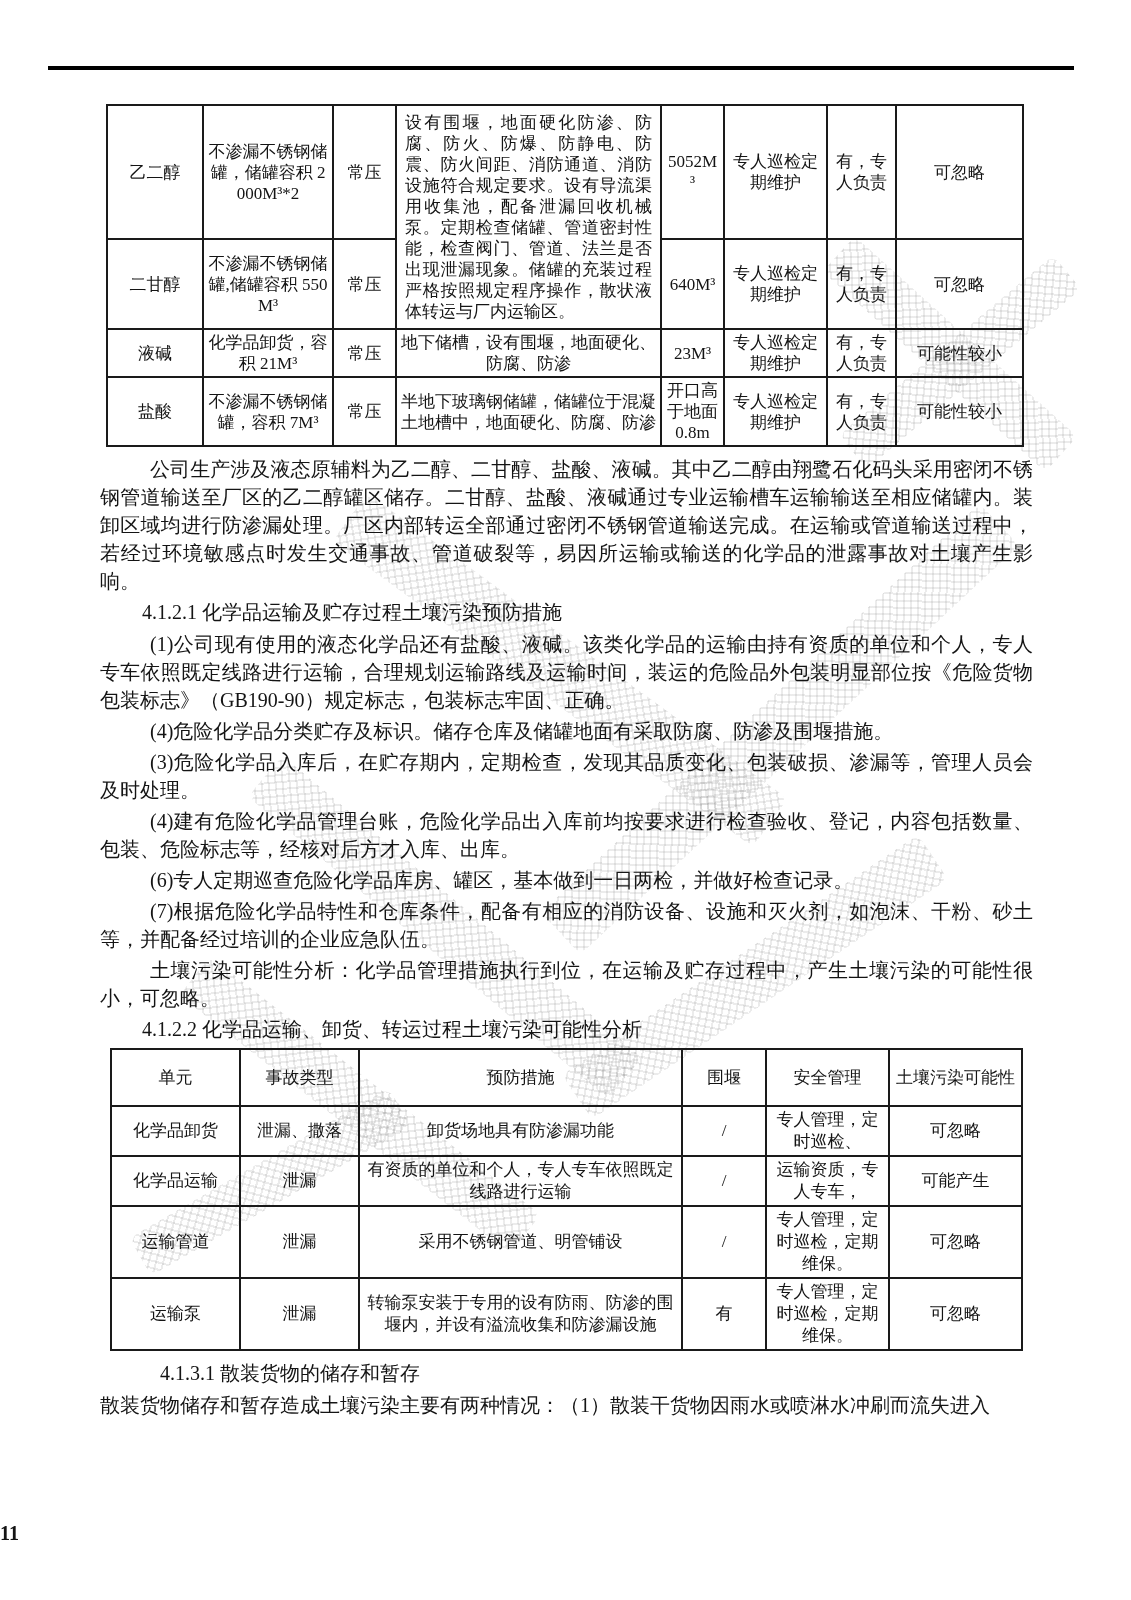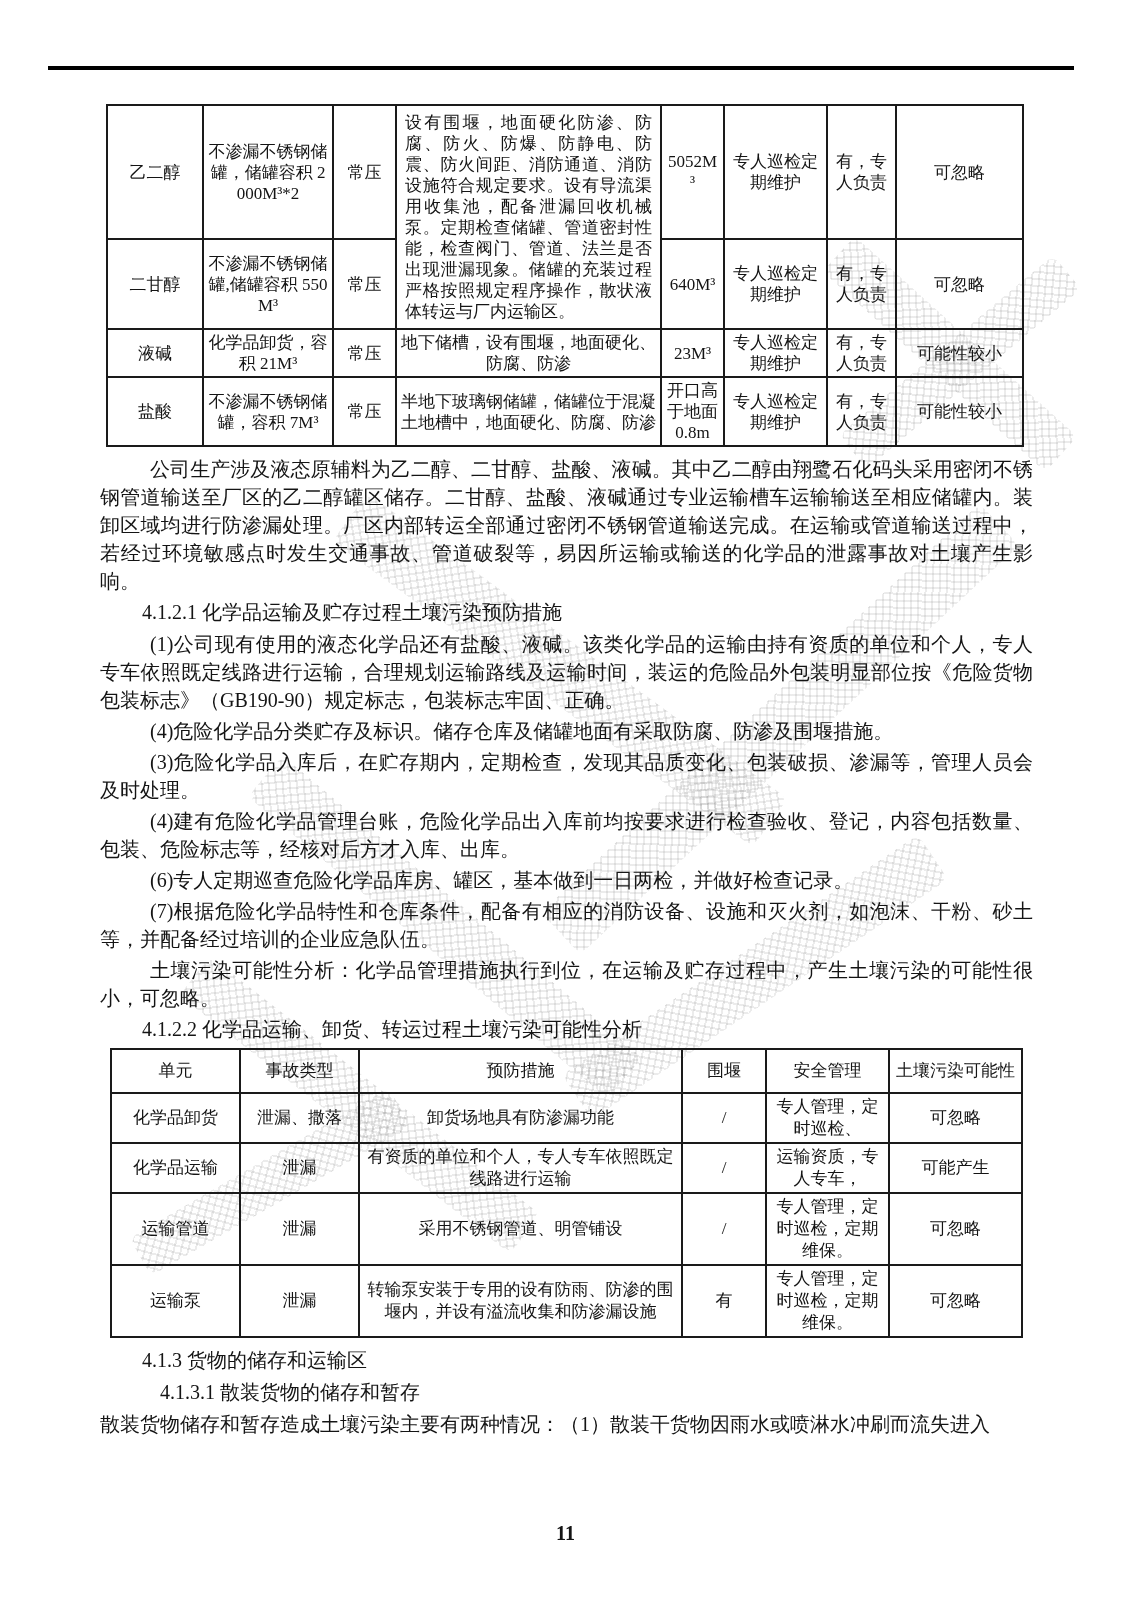--- a/index.html
+++ b/index.html
@@ -25,21 +25,21 @@
   .t1{width:918px;margin-left:6px;font-size:17px;line-height:21px;}
   .t2{width:912px;margin-left:10px;font-size:17px;line-height:22px;margin-top:4px;}
   .cell-justify{text-align:justify;text-justify:inter-ideograph;padding:3px 8px;}
   .sec{font-size:20px;line-height:28px;margin-top:6px;}
   .sec p{margin:0 0 3px 0;text-align:justify;}
   .sec p.ind{text-indent:50px;}
   .sec h3{margin:0 0 3px 42px;font-size:20px;font-weight:normal;line-height:29px;}
   h3.sub{margin-left:60px;}
   .after-table{margin-top:8px;}
   .p-flush{text-indent:0;}
-  .footer{position:absolute;left:0;top:1522px;width:1131px;text-align:center;
+  .footer{position:absolute;left:0;top:1522px;width:1131px;
           font-weight:bold;font-size:20px;z-index:1;}
 </style>
 </head>
 <body>
 
 <div class="page">
 
   <div class="wm-layer">
     <div class="wm" style="left:800px;top:330px;width:300px;height:48px;transform:rotate(42deg);"></div>
     <div class="wm" style="left:820px;top:340px;width:280px;height:44px;transform:rotate(-40deg);"></div>
@@ -125,21 +125,21 @@
     <table class="t2">
       <colgroup>
         <col style="width:129px">
           <col style="width:119px">
           <col style="width:323px">
         <col style="width:84px">
           <col style="width:123px">
           <col style="width:133px">
       </colgroup>
       <tbody>
-          <tr style="height:44px">
+          <tr style="height:57px">
         <th>单元</th>
         <th>事故类型</th>
         <th>预防措施</th>
         <th>围堰</th>
         <th>安全管理</th>
         <th>土壤污染可能性</th>
       </tr>
       <tr style="height:48px">
         <td>化学品卸货</td>
         <td>泄漏、撒落</td>
@@ -169,21 +169,20 @@
         <td>泄漏</td>
         <td>转输泵安装于专用的设有防雨、防渗的围堰内，并设有溢流收集和防渗漏设施</td>
         <td>有</td>
         <td>专人管理，定时巡检，定期维保。</td>
         <td>可忽略</td>
       </tr>
     </tbody>
       </table>
 
     <div class="sec after-table">
-      <h3>4.1.3 货物的储存和运输区</h3>
       <h3 class="sub">4.1.3.1  散装货物的储存和暂存</h3>
       <p class="p-flush">散装货物储存和暂存造成土壤污染主要有两种情况：（1）散装干货物因雨水或喷淋水冲刷而流失进入</p>
     </div>
 
   </div>
 
   <div class="footer">11</div>
 
 </div>
 

